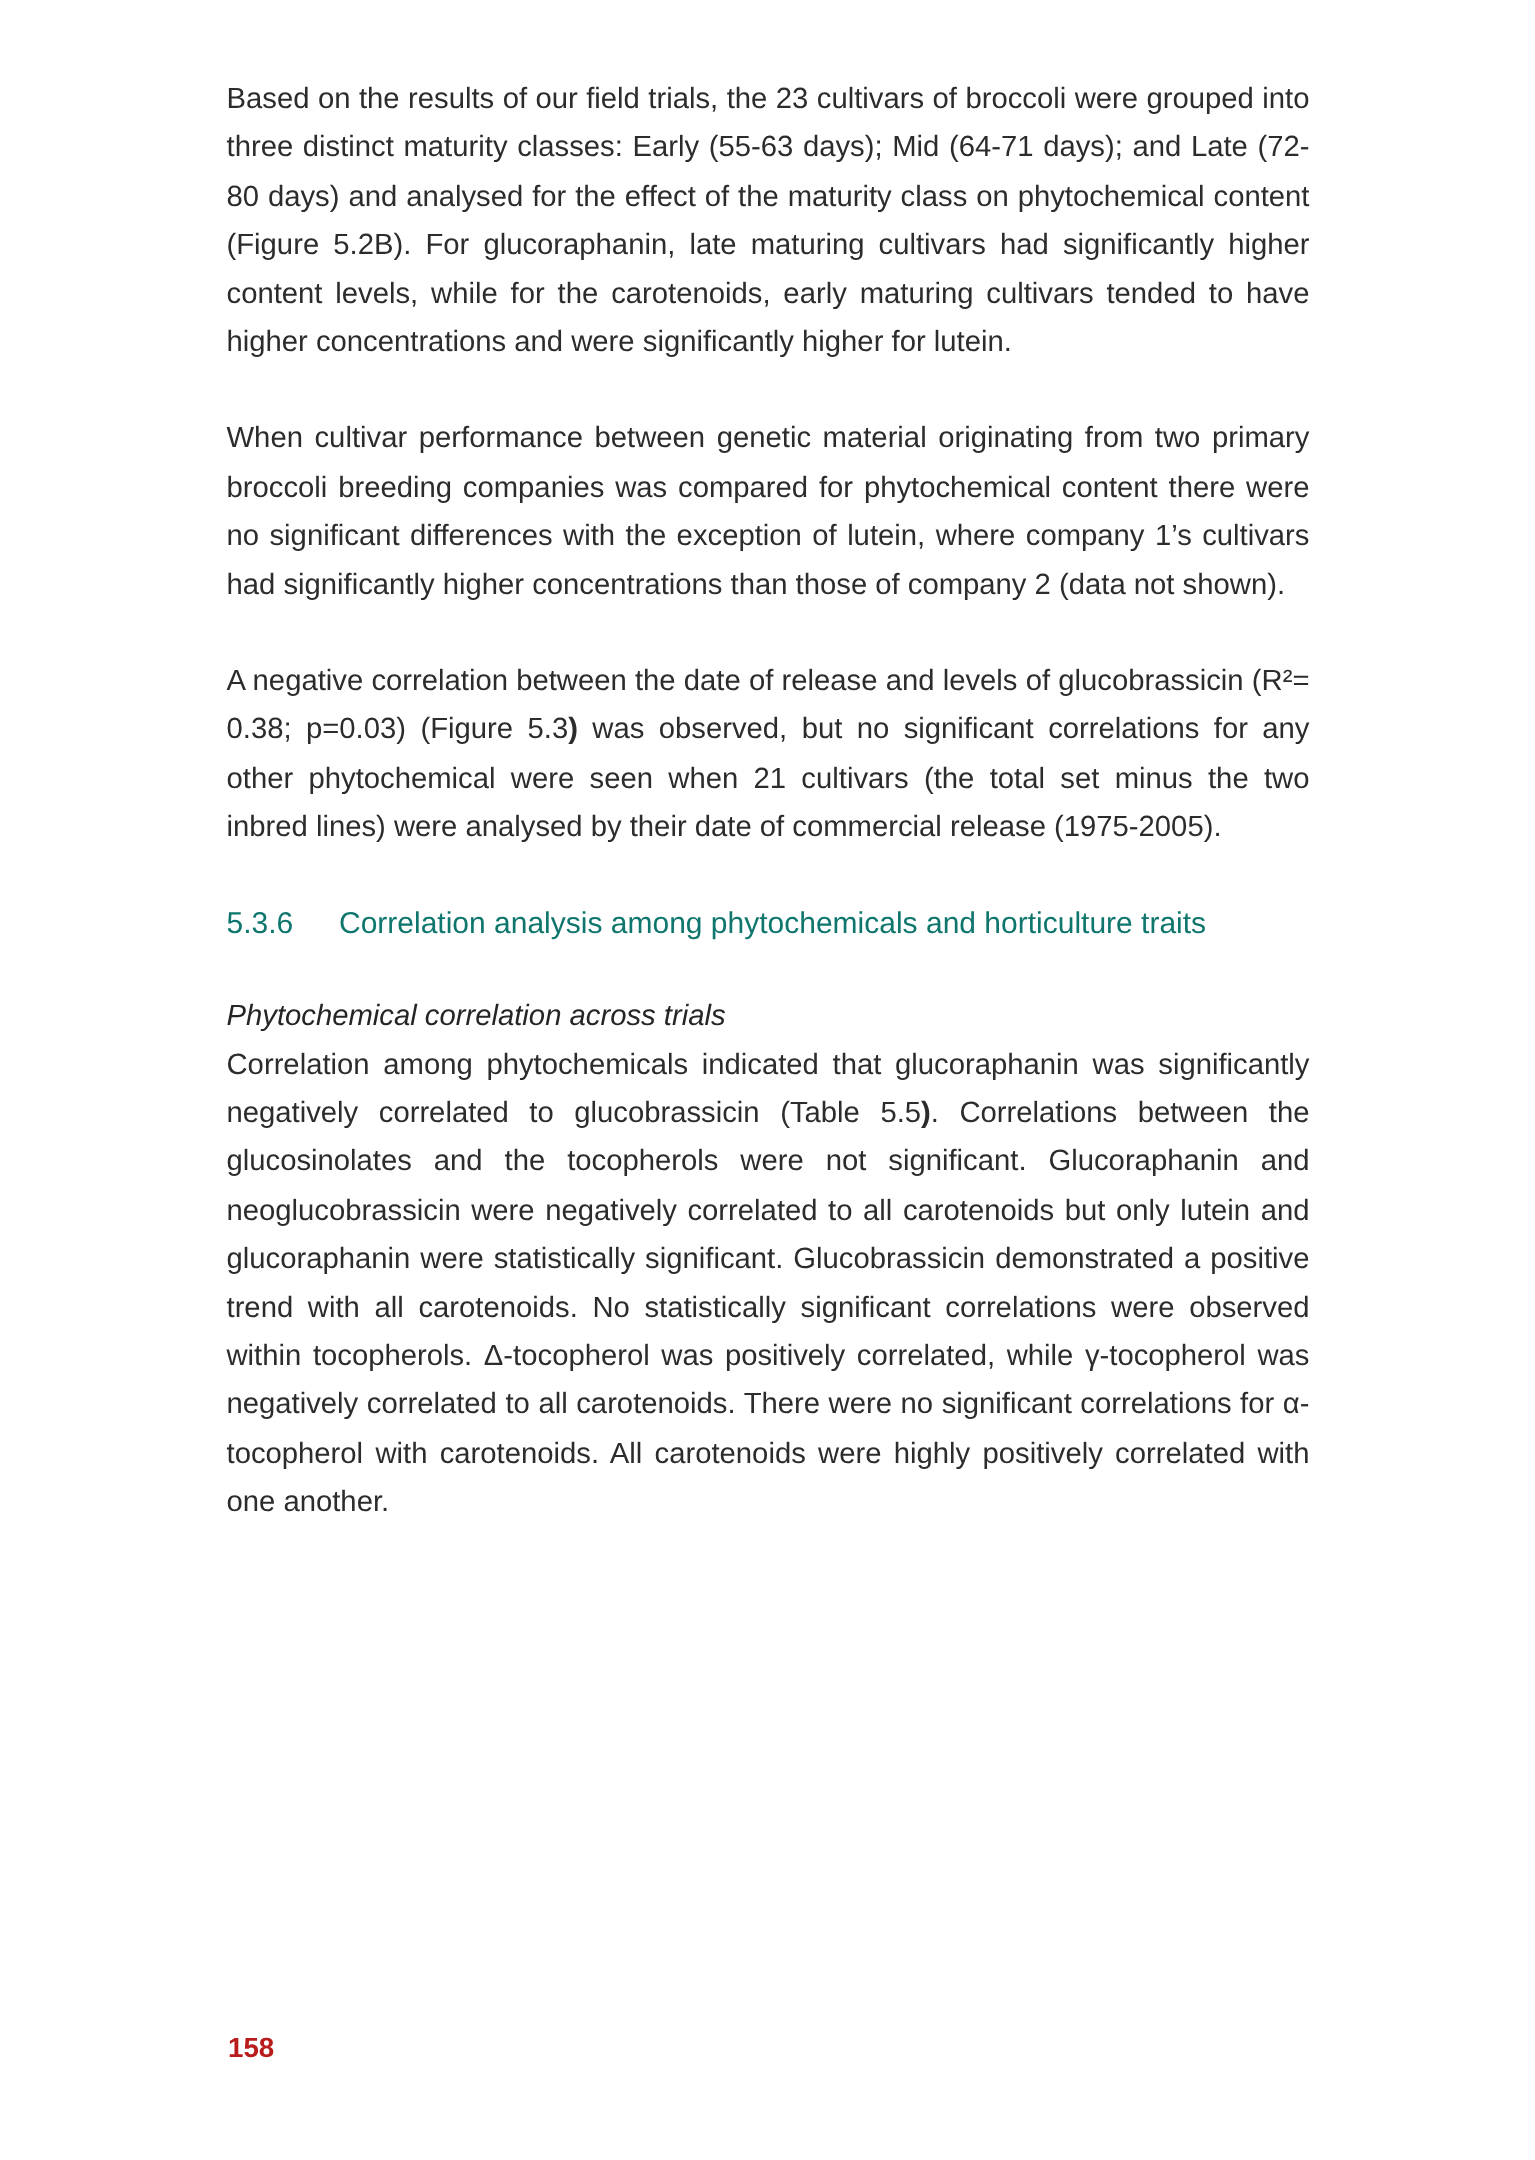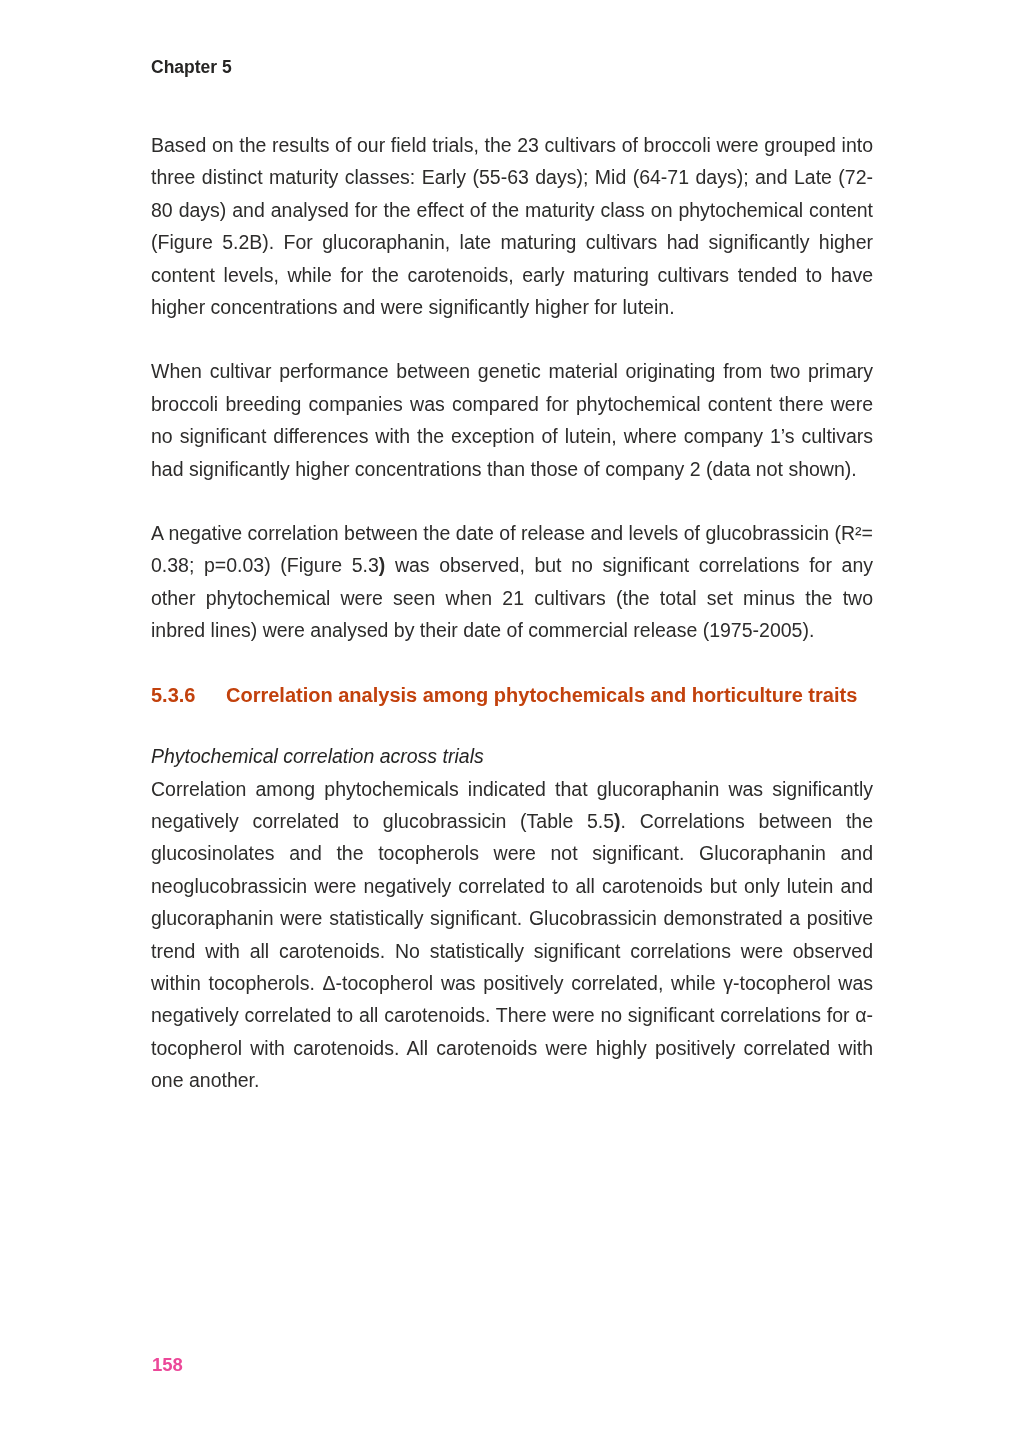--- a/index.html
+++ b/index.html
@@ -35,53 +35,52 @@
     margin: 0 0 32px 0;
   }
   .para.first {
     margin-top: 50px;
   }
   .bold {
     font-weight: bold;
   }
   .section-heading {
     font-size: 20px;
-    font-weight: bold;
+    font-weight: normal;
     line-height: 32.4px;
     margin: 0 0 29px 0;
-    color: #c2410c;
+    color: #0f766e;
   }
   .section-number {
     display: inline-block;
     width: 75px;
   }
   .subheading {
     font-size: 19.5px;
     font-weight: normal;
     font-style: italic;
     line-height: 32.4px;
     margin: 0;
     color: #262524;
   }
   .page-number {
     position: absolute;
     left: 152px;
     top: 1352px;
     font-size: 18.5px;
     font-weight: bold;
     line-height: 25px;
-    color: #ec4899;
+    color: #b91c1c;
   }
 </style>
 </head>
 <body>
 
 <main class="content">
 
-  <header class="chapter-header">Chapter 5</header>
 
   <p class="para first">Based on the results of our field trials, the 23 cultivars of broccoli were grouped into three distinct maturity classes: Early (55-63 days); Mid (64-71 days); and Late (72-80 days) and analysed for the effect of the maturity class on phytochemical content (Figure 5.2B). For glucoraphanin, late maturing cultivars had significantly higher content levels, while for the carotenoids, early maturing cultivars tended to have higher concentrations and were significantly higher for lutein.</p>
 
   <p class="para">When cultivar performance between genetic material originating from two primary broccoli breeding companies was compared for phytochemical content there were no significant differences with the exception of lutein, where company 1’s cultivars had significantly higher concentrations than those of company 2 (data not shown).</p>
 
   <p class="para"><span>A negative correlation between the date of release and levels of glucobrassicin (R²= 0.38; p=0.03) (Figure 5.3</span><span class="bold">)</span><span> was observed, but no significant correlations for any other phytochemical were seen when 21 cultivars (the total set minus the two inbred lines) were analysed by their date of commercial release (1975-2005).</span></p>
 
   <h2 class="section-heading"><span class="section-number">5.3.6</span><span>Correlation analysis among phytochemicals and horticulture traits</span></h2>
 
   <h3 class="subheading">Phytochemical correlation across trials</h3>

